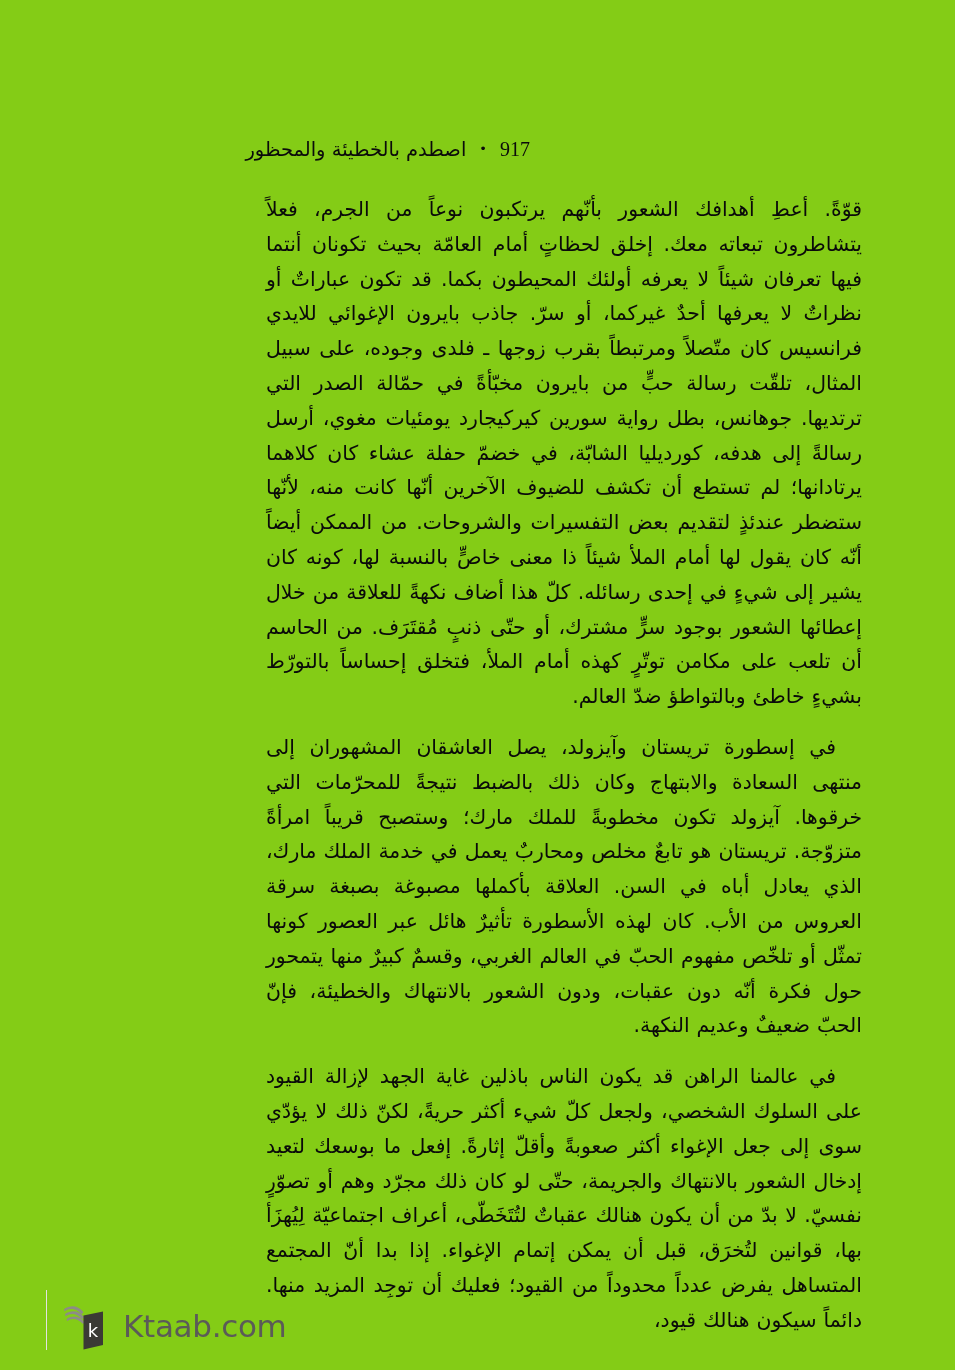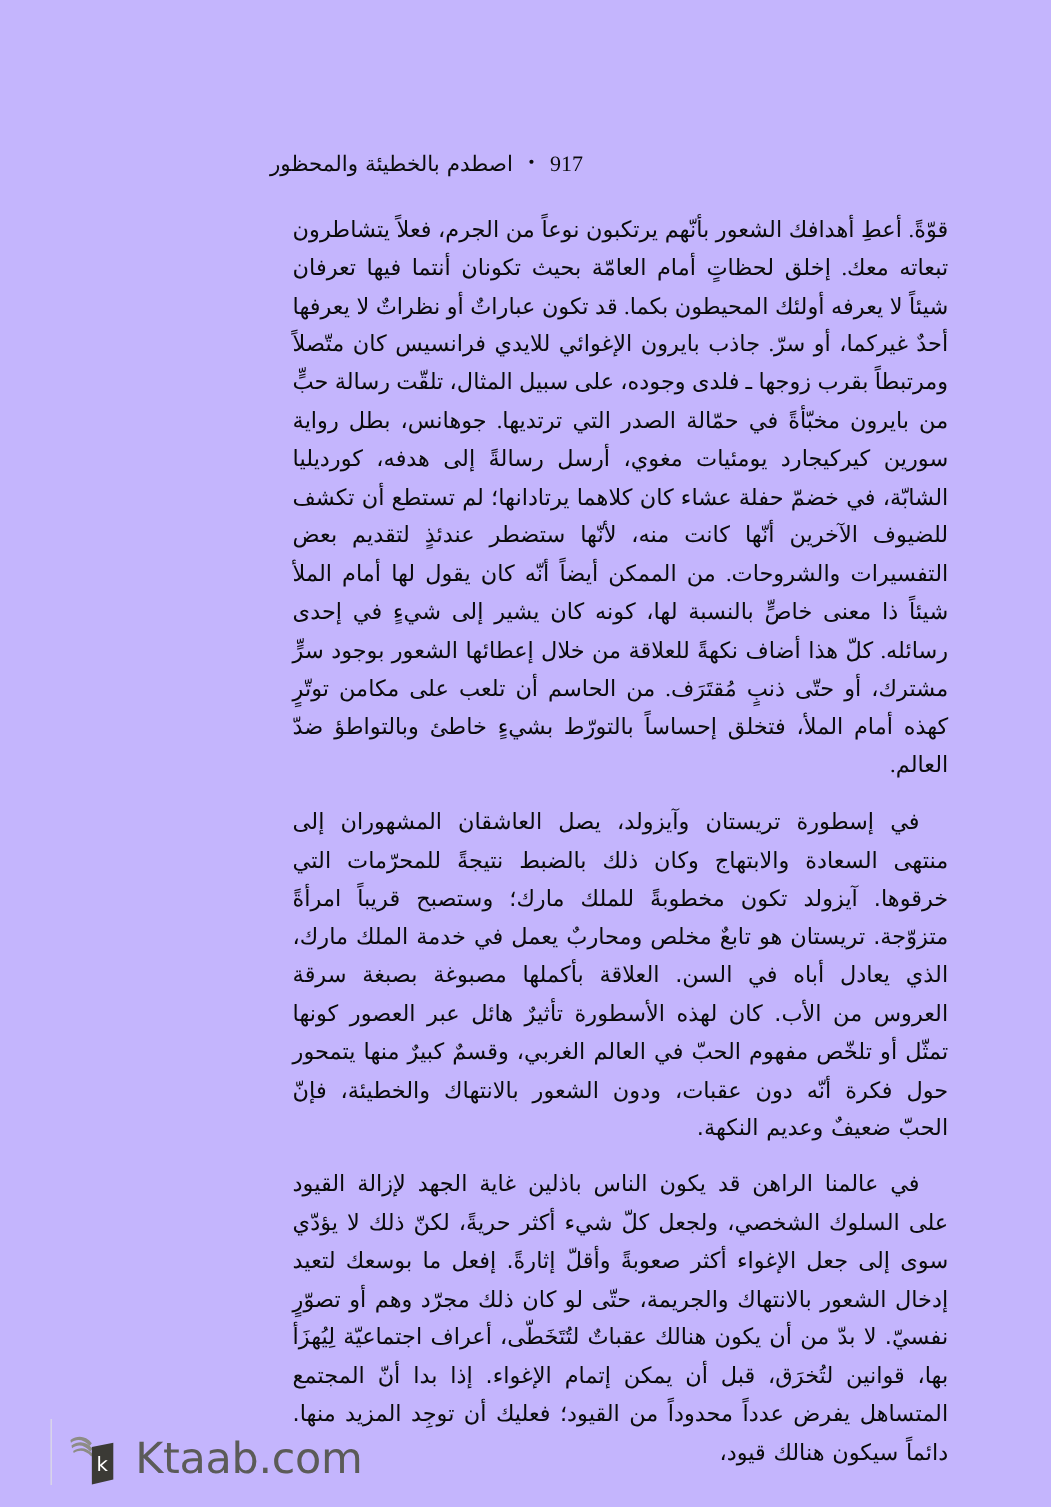--- a/index.html
+++ b/index.html
@@ -5,21 +5,21 @@
 <style>
   html, body {
     margin: 0;
     padding: 0;
     background: #ffffff;
   }
   .page {
     position: relative;
     width: 955px;
     height: 1370px;
-    background: #c4b5fd;
+    background: #84cc16;
     overflow: hidden;
     font-family: "DejaVu Sans", "Liberation Sans", sans-serif;
   }
 
   
   .running-head {
     position: absolute;
     top: 139px;
     left: 110px;
     width: 420px;
@@ -66,21 +66,20 @@
   .textblock p {
     margin: 0 0 16px 0;
     font-size: 20.4px;
     line-height: 34.8px;
     text-indent: 26px;
     word-spacing: 0.5px;
     text-justify: inter-word;
   }
   .textblock p.no-indent {
     text-indent: 0;
-    font-family: Liberation Serif, serif;
   }
   .textblock p:last-child {
     margin-bottom: 16px;
   }
 
   
   .watermark {
     position: absolute;
     left: 62px;
     bottom: 18px;
@@ -90,21 +89,21 @@
     direction: ltr;
   }
   .wm-logo {
     width: 46px;
     height: 52px;
     position: relative;
     display: block;
   }
   .wm-text {
     font-family: "DejaVu Sans", "Liberation Sans", sans-serif;
-    font-size: 39px;
+    font-size: 31px;
     color: #5b5b58;
     letter-spacing: -0.3px;
     line-height: 1;
   }
 
   
   .gutter-line {
     position: absolute;
     left: 46px;
     top: 1290px;

